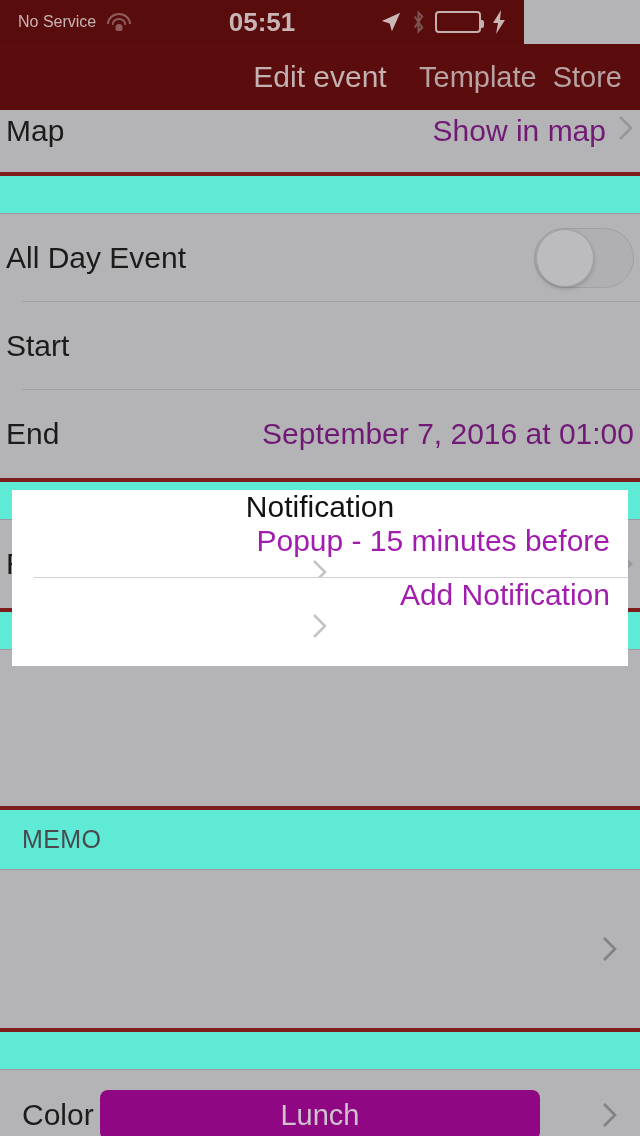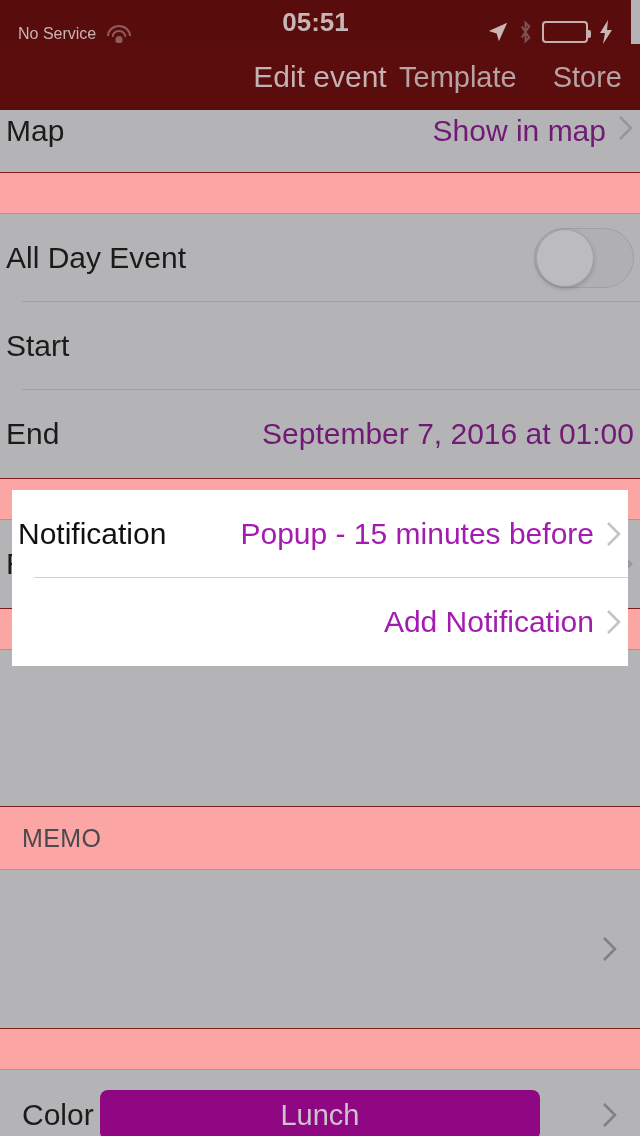--- a/index.html
+++ b/index.html
@@ -11,23 +11,23 @@
   }
   #screen {
     position: relative;
     width: 640px; height: 1136px;
     background: #b4b4b6;
   }
 
   
   #status-bar {
     position: absolute; top: 0; left: 0;
-    width: 631px; height: 44px;
+    width: 524px; height: 44px;
     background: #590c0c;
-    display: flex; align-items: flex-end;
+    display: flex; align-items: center;
     padding: 0 18px;
     color: #c8b4b4;
   }
   #status-left { display: flex; align-items: center; gap: 10px; }
   .wifi-icon { display: inline-block; width: 26px; height: 20px; position: relative; }
   .wifi-icon span {
     position: absolute; left: 50%; transform: translateX(-50%);
     border: 2.5px solid #8e5c5c; border-bottom: none;
     border-radius: 50% 50% 0 0 / 100% 100% 0 0;
   }
@@ -76,21 +76,21 @@
     font-family: "Liberation Sans", sans-serif;
     cursor: pointer; white-space: nowrap;
   }
   #nav-title {
     position: absolute; left: 0; right: 0;
     text-align: center; font-size: 30px;
     color: #c4b2b2; pointer-events: none;
   }
   #nav-right {
     margin-left: auto; display: flex; align-items: center;
-    gap: 36px; position: relative; z-index: 2; justify-content: flex-end;
+    gap: 16px; position: relative; z-index: 2; justify-content: flex-end;
   }
 
   
   #content {
     position: absolute; top: 110px; left: 0;
     width: 640px; height: 1026px;
     background: #b4b4b6;
   }
   .row {
     position: relative;
@@ -112,22 +112,22 @@
   .row-value.no-chevron { padding-right: 0; }
   .chev {
     width: 16px; height: 28px; flex: 0 0 auto;
   }
   .chev svg { display: block; }
   .hairline {
     position: absolute; left: 22px; right: 0; bottom: 0;
     height: 1px; background: #a0a0a4;
   }
   .band {
-    height: 42px; background: #fca5a5;
-    border-top: 1px solid #7f1d1d;
+    height: 42px; background: #5eead4;
+    border-top: 4px solid #7f1d1d;
     border-bottom: 1px solid #9a9aa0;
   }
   .band.tall { height: 64px; display: flex; align-items: center; padding: 0 22px; }
   .band-label {
     font-size: 25px; color: #4a4a4e; letter-spacing: 0.4px;
   }
 
   
   .toggle {
     margin-left: auto;
@@ -146,21 +146,21 @@
   }
 
   
   #notification-card {
     position: absolute;
     left: 12px; top: 490px;
     width: 616px;
     background: #ffffff;
     z-index: 5;
   }
-  #notification-card .row { background: #ffffff; height: 88px; }
+  #notification-card .row { background: #ffffff; height: 88px; flex-direction: column; }
   #notification-card .row-label { color: #111; }
   #notification-card .row-value { color: #a21caf; }
   #notification-card .hairline { background: #d2d2d4; left: 22px; right: 0; }
 
   
   .memo-body {
     height: 158px; background: #b4b4b6;
     display: flex; align-items: center;
     padding: 0 22px;
     position: relative;

